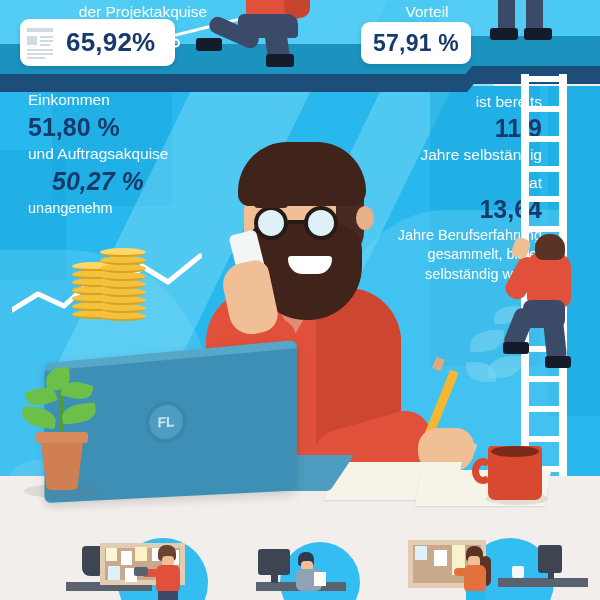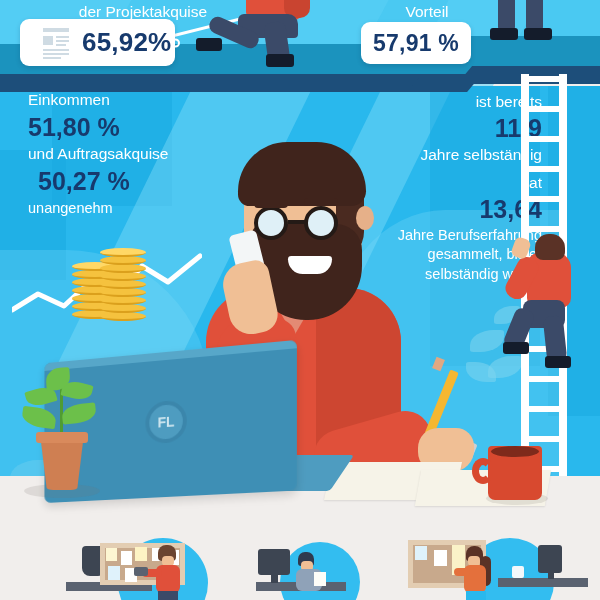--- a/index.html
+++ b/index.html
@@ -233,21 +233,21 @@
 
     <div class="pants" style="left:16px;top:26px;width:17px;height:40px;border-radius:5px;"></div>
     <div class="pants" style="left:44px;top:26px;width:17px;height:40px;border-radius:5px;"></div>
     <div class="shoe" style="left:8px;top:62px;width:28px;height:12px;"></div>
     <div class="shoe" style="left:42px;top:62px;width:28px;height:12px;"></div>
   </div>
 
   <div class="hl" style="left:38px;top:2px;width:210px;">der Projektakquise</div>
   <div class="hl" style="left:352px;top:2px;width:150px;">Vorteil</div>
 
-  <div class="card" style="left:20px;top:19px;width:155px;height:47px;padding-left:16px;">
+  <div class="card" style="left:20px;top:19px;width:155px;height:47px;">
     <div class="doc-icon">
       <i style="left:0;top:3px;width:26px;height:4px;"></i>
       <i style="left:0;top:11px;width:10px;height:9px;"></i>
       <i style="left:13px;top:11px;width:13px;height:2px;"></i>
       <i style="left:13px;top:15px;width:13px;height:2px;"></i>
       <i style="left:13px;top:19px;width:10px;height:2px;"></i>
       <i style="left:0;top:24px;width:26px;height:2px;"></i>
       <i style="left:0;top:28px;width:26px;height:2px;"></i>
       <i style="left:0;top:32px;width:18px;height:2px;"></i>
     </div>
@@ -256,21 +256,21 @@
   </div>
 
   <div class="card" style="left:361px;top:22px;width:110px;height:42px;justify-content:center;">
     <div class="pct" style="font-size:23px;">57,91 %</div>
   </div>
 
   <div class="blk left">
     <div class="lbl">Einkommen</div>
     <div class="num" style="margin:2px 0 1px 0;">51,80 %</div>
     <div class="lbl">und Auftragsakquise</div>
-    <div class="num" style="margin:3px 0 2px 10px;">50,27 %</div>
+    <div class="num" style="margin:3px 0 2px 24px;font-style:italic;">50,27 %</div>
     <div class="lbl" style="font-size:14.5px;">unangenehm</div>
   </div>
 
   <div class="blk right">
     <div class="lbl">ist bereits</div>
     <div class="num" style="margin:1px 0;">11,9</div>
     <div class="lbl">Jahre selbständig</div>
     <div class="lbl" style="margin-top:9px;">hat</div>
     <div class="num" style="margin:1px 0;">13,64</div>
     <div class="lbl" style="font-size:14.5px;">Jahre Berufserfahrung</div>

